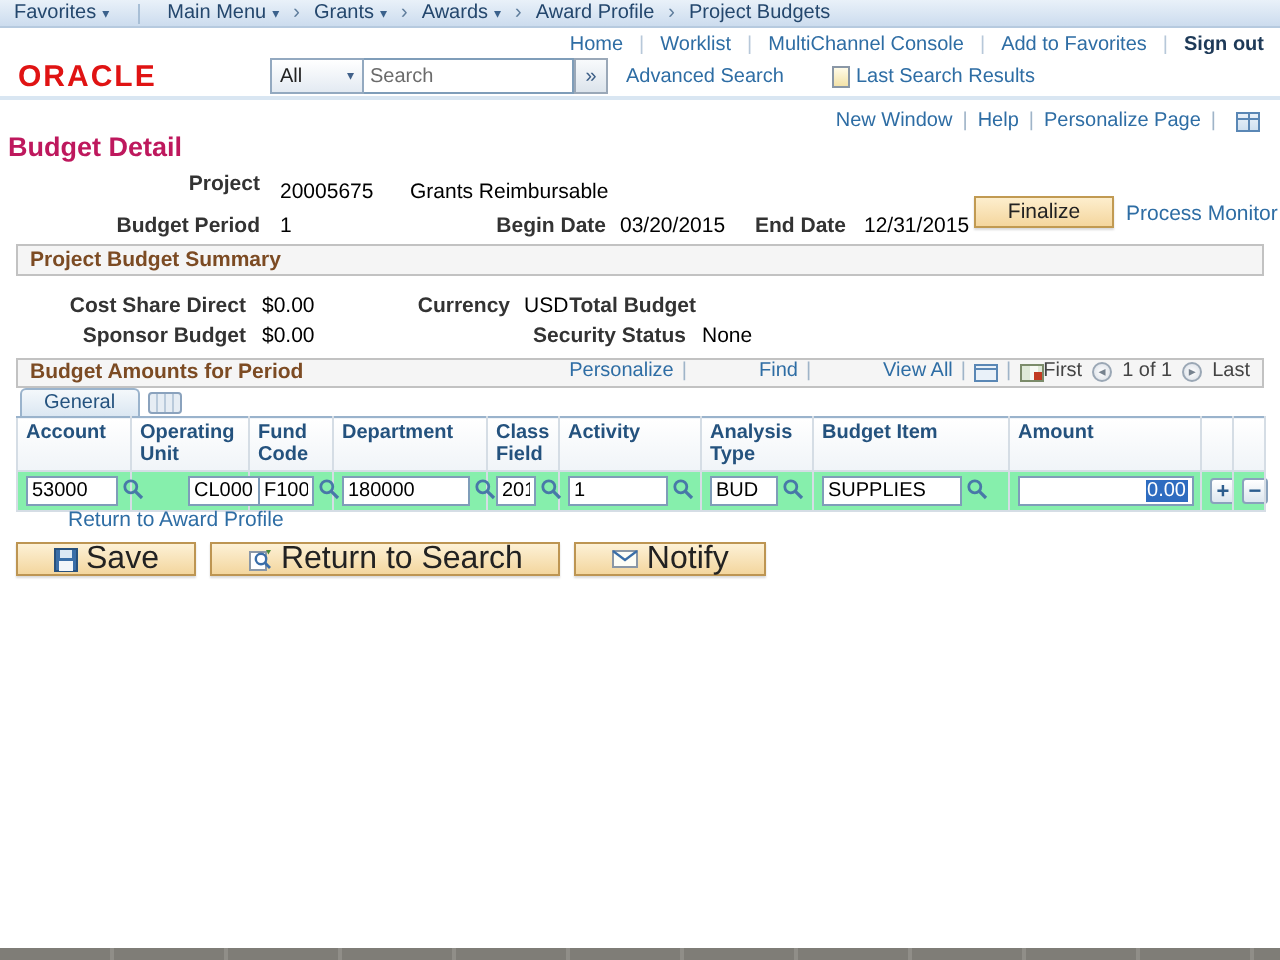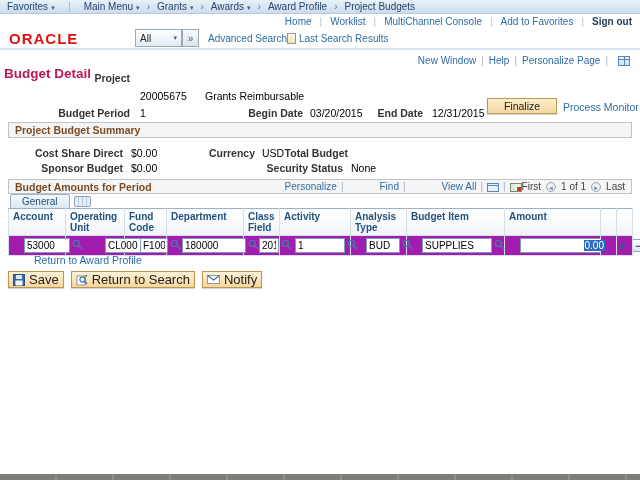--- a/index.html
+++ b/index.html
@@ -17,21 +17,21 @@
     color:#24476d; font-size:10px; white-space:nowrap;
   }
   .crumb { cursor:pointer; }
   .crumb.dd::after { content:"▾"; font-size:7px; color:#3a618c; margin-left:3px; }
   .crumb-divider { width:1px; height:10px; background:#a8bfd6; margin:0 14px; }
   .crumb-sep { margin:0 7px; color:#5f7d9c; }
   .crumb-sep::before { content:"›"; }
   
   .links-bar {
     position:absolute; top:16px; right:8px; height:12px;
-    display:flex; font-size:10px; color:#2e6da4; white-space:nowrap;
+    display:flex; align-items:center; font-size:10px; color:#2e6da4; white-space:nowrap;
   }
   .links-bar .sep { color:#b7c8d9; margin:0 8px; }
   .links-bar .sep::before { content:"|"; }
   .tlink { cursor:pointer; }
   .sign-out { color:#1e3a58; font-weight:bold; cursor:pointer; }
   
   .brand-band { position:absolute; top:27px; left:0; right:0; height:23px; border-bottom:2px solid #d9e6f2; background:#fff; }
   .logo { position:absolute; left:9px; top:3px; color:#e01313; font-weight:bold; font-size:15px; letter-spacing:1px; }
   .search-group { position:absolute; left:135px; top:2px; display:flex; align-items:center; }
   .scope-select {
@@ -41,21 +41,21 @@
   .dd-arrow { font-size:7px; color:#41618a; }
   .dd-arrow::before { content:"▾"; }
   .search-input { width:105px; height:18px; border:1px solid #7f9db9; border-left:none; font-size:10px; padding:0 3px; color:#333; font-family:"Liberation Sans",sans-serif; }
   .search-input::placeholder { color:#6b6b6b; opacity:1; }
   .go-btn {
     width:17px; height:18px; border:1px solid #9aa8b8; background:linear-gradient(#f8fafc,#dce4ec);
     font-size:10px; color:#3c5e86; line-height:15px; text-align:center; cursor:pointer; padding:0;
   }
   .go-btn .chev::before { content:"»"; }
   .adv-link { margin-left:9px; color:#2e6da4; font-size:10px; cursor:pointer; }
-  .lsr { margin-left:0; display:flex; align-items:center; color:#2e6da4; font-size:10px; cursor:pointer; }
+  .lsr { margin-left:24px; display:flex; align-items:center; color:#2e6da4; font-size:10px; cursor:pointer; }
   .lsr-icon { width:9px; height:11px; border:1px solid #8a97a6; background:linear-gradient(#fffbe8,#f3e2a8); margin-right:3px; display:inline-block; }
   
   .page-links { position:absolute; top:55px; right:10px; display:flex; align-items:center; font-size:10px; color:#2e6da4; }
   .page-links .sep { color:#9fb4c8; margin:0 5px; }
   .page-links .sep::before { content:"|"; }
   .grid-ico { width:12px; height:10px; border:1px solid #5a87b5; margin-left:5px; display:inline-block;
     background:linear-gradient(#eaf2fa,#cfe0f0); position:relative; }
   .grid-ico::before { content:""; position:absolute; left:0; right:0; top:2px; height:1px; background:#5a87b5; }
   .grid-ico::after { content:""; position:absolute; top:0; bottom:0; left:5px; width:1px; background:#5a87b5; }
   
@@ -67,21 +67,21 @@
     border:1px solid #c19a52; background:linear-gradient(#fdeecd,#f4d69e);
     font-size:10.5px; color:#222; text-align:center; line-height:14px; cursor:pointer;
     box-shadow:0 1px 1px rgba(0,0,0,.15);
   }
   .proc-mon { position:absolute; left:563px; top:101px; color:#2e6da4; font-size:10.5px; cursor:pointer; }
   
   .section-hdr {
     position:absolute; left:8px; width:624px; height:16px;
     background:#f5f5f5; border:1px solid #c2c2c2;
     color:#7c4b23; font-weight:bold; font-size:10.5px; line-height:14px; padding:0 6px;
-    display:flex; align-items:flex-start; justify-content:space-between;
+    display:flex; align-items:flex-end; justify-content:space-between;
   }
   .grid-toolbar { display:flex; align-items:center; font-weight:normal; font-size:10px; color:#2e6da4; }
   .grid-toolbar .sep { color:#9fb4c8; margin:0 4px; font-weight:normal; }
   .grid-toolbar .sep::before { content:"|"; }
   .tb-link { cursor:pointer;padding-left:32px; }
   .zoom-ico { width:12px; height:9px; border:1px solid #5a87b5; display:inline-block; background:#e9f1f9; position:relative; }
   .zoom-ico::before { content:""; position:absolute; left:0; right:0; top:1px; height:1px; background:#5a87b5; }
   .excel-ico { width:12px; height:9px; border:1px solid #7b8b6a; display:inline-block; position:relative;
     background:linear-gradient(90deg,#dfe9d8 0 4px,#f6f8f3 4px 8px,#dfe9d8 8px); }
   .excel-ico::after { content:""; position:absolute; right:0; bottom:0; width:4px; height:4px; background:#c23b22; }
@@ -99,40 +99,40 @@
     border-radius:3px 3px 0 0; color:#24527e; font-size:10px; line-height:13px; cursor:pointer;
   }
   .showall-ico { position:absolute; left:74px; top:196px; width:17px; height:11px; border:1px solid #8aa2bd; border-radius:2px;
     background:repeating-linear-gradient(90deg,#e6edf4 0 3px,#b9cadb 3px 4px); cursor:pointer; }
   
   .grid-table { position:absolute; left:8px; top:208px; width:624px; border-collapse:collapse; table-layout:fixed; }
   .grid-table th {
     background:linear-gradient(#ffffff,#f0f4f8); color:#24527e; font-size:10px; font-weight:bold; text-align:left;
     padding:2px 4px; vertical-align:top; border:1px solid #d5dde5; border-top:1px solid #9ab3cc; height:24px;
   }
-  .grid-table td { background:#a21caf; border:1px solid #d5dde5; padding:2px 15px; height:19px; vertical-align:middle; white-space:nowrap; }
+  .grid-table td { background:#86efac; border:1px solid #d5dde5; padding:2px 4px; height:19px; vertical-align:middle; white-space:nowrap; }
   .cell-input { height:15px; border:1px solid #7f9db9; font-size:10px; padding:0 2px; color:#000; font-family:"Liberation Sans",sans-serif; vertical-align:middle; }
   .lookup { display:inline-block; vertical-align:middle; margin-left:2px; cursor:pointer; }
   .faux-input {
     width:88px; height:15px; border:1px solid #7f9db9; background:#fff; margin-left:auto;
     display:flex; align-items:center; justify-content:flex-end; font-size:10px; padding:0 2px;
   }
   .sel { background:#2e6cc0; color:#fff; padding:0 1px; }
   .mini-btn {
     width:13px; height:13px; border:1px solid #8aa2bd; border-radius:2px; background:linear-gradient(#ffffff,#dde6ef);
     color:#2d5d8e; font-weight:bold; font-size:11px; line-height:10px; text-align:center; cursor:pointer; padding:0; display:block;
   }
   .mini-btn.add::before { content:"+"; }
   .mini-btn.del::before { content:"−"; }
   
   .return-link { position:absolute; left:10px; top:254px; color:#2e6da4; font-size:10.5px; cursor:pointer;margin-left:24px; }
   .footer-btns { position:absolute; left:8px; top:271px; display:flex; gap:7px; }
   .ps-btn {
     height:17px; border:1px solid #bd9552; background:linear-gradient(#fdf1d6,#f3d69e);
-    display:inline-flex; align-items:center; gap:4px; padding:0 4px; font-size:13px; color:#222;
+    display:inline-flex; align-items:center; gap:4px; padding:0 18px; font-size:16px; color:#222;
     box-shadow:0 1px 1px rgba(0,0,0,.15); cursor:pointer; font-family:"Liberation Sans",sans-serif;
   }
   .bottom-strip { position:absolute; left:0; right:0; bottom:0; height:6px;
     background:repeating-linear-gradient(90deg,#7f7d77 0 55px,#908e88 55px 57px); }
 </style>
 </head>
 <body>
 
 <div class="crumb-bar">
   <span class="crumb dd">Favorites</span>
@@ -160,20 +160,21 @@
   <span class="sign-out">Sign out</span>
 </div>
 
 <div class="brand-band">
   <span class="logo">ORACLE</span>
   <div class="search-group">
     <div class="scope-select">
       <span>All</span>
       <span class="dd-arrow"></span>
     </div>
+    <input class="search-input" placeholder="Search" style="">
     <button class="go-btn"><span class="chev"></span></button>
     <span class="adv-link">Advanced Search</span>
     <span class="lsr">
       <span class="lsr-icon"></span>
       <span>Last Search Results</span>
     </span>
   </div>
 </div>
 
 <div class="page-links">
@@ -181,21 +182,21 @@
   <span class="sep"></span>
   <span class="tlink">Help</span>
   <span class="sep"></span>
   <span class="tlink">Personalize Page</span>
   <span class="sep"></span>
   <span class="grid-ico"></span>
 </div>
 
 <div class="page-title">Budget Detail</div>
 
-<span class="lbl" style="top:72px; left:0; width:130px;padding-left:16px;">Project</span>
+<span class="lbl" style="top:86px; left:0; width:130px;padding-left:16px;">Project</span>
 <span class="val" style="top:90px; left:140px;">20005675</span>
 <span class="val" style="top:90px; left:205px;">Grants Reimbursable</span>
 
 <span class="lbl" style="top:107px; left:0; width:130px;">Budget Period</span>
 <span class="val" style="top:107px; left:140px;">1</span>
 <span class="lbl" style="top:107px; left:200px; width:103px;">Begin Date</span>
 <span class="val" style="top:107px; left:310px;">03/20/2015</span>
 <span class="lbl" style="top:107px; left:375px; width:48px;">End Date</span>
 <span class="val" style="top:107px; left:432px;">12/31/2015</span>
 <div class="finalize-btn">Finalize</div>

